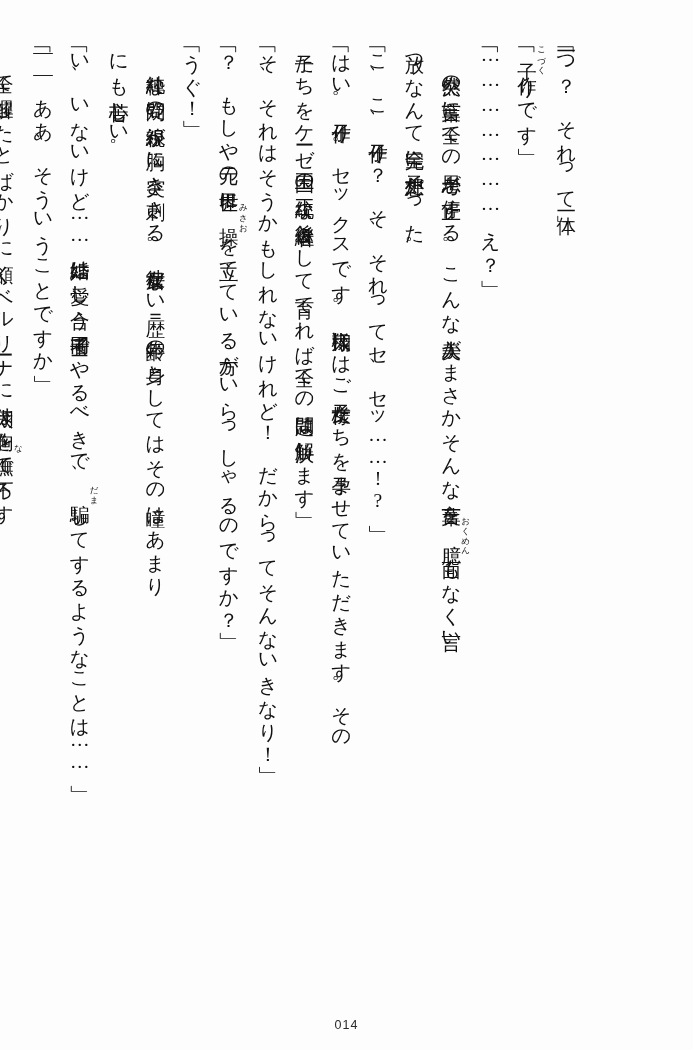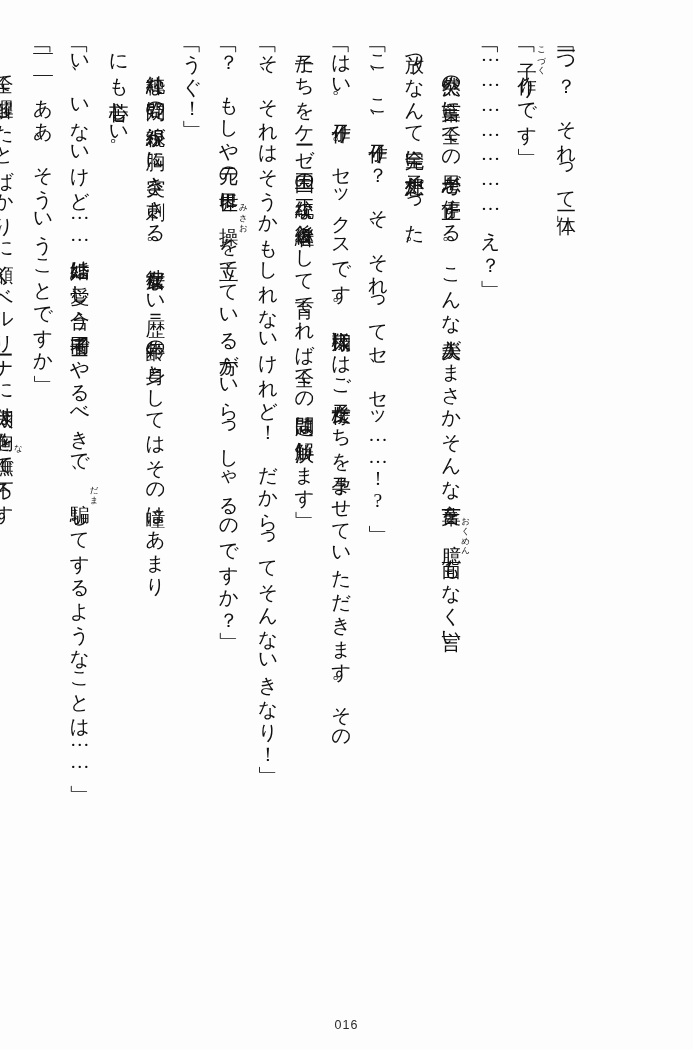--- a/index.html
+++ b/index.html
@@ -63,15 +63,15 @@
 </style>
 </head>
 <body>
 
 <div id="page">
 
   <div id="text-body">
     <span class="line">「一つ？　それって一体」</span><span class="line">「<ruby>子作<rt>こづく</rt></ruby>りです」</span><span class="line blank">「…………………え？」</span><span class="line">　突然の言葉に全ての思考が停止する。こんな美人がまさかそんな言葉を<ruby>臆<rt>おくめん</rt></ruby>面もなく言い</span><span class="line">放つなんて完全に予想外だった。</span><span class="line">「こ、こ、子作り？　そ、それってセ、セッ……!?」</span><span class="line">「はい。子作り。セックスです。翔太様にはご子女様たちを孕ませていただきます。その</span><span class="line">子たちをケーゼ王国の正統な後継者として育てれば全ての問題は解決します」</span><span class="line">「そ、それはそうかもしれないけれど！　だからってそんないきなり！」</span><span class="line">「？　もしや元の世界に<ruby>操<rt>みさお</rt></ruby>を立てている方がいらっしゃるのですか？」</span><span class="line">「うぐ！」</span><span class="line">　純粋な疑問の視線が胸に突き刺さる。彼女居ない歴＝年齢の身としてはその瞳はあまり</span><span class="line">にも心苦しい。</span><span class="line">「い、いないけど……結婚は愛し合う者同士でやるべきで、<ruby>騙<rt>だま</rt></ruby>してするようなことは……」</span><span class="line">「――ああ、そういうことですか」</span><span class="line">　全て理解したとばかりに頷くベルリーナに翔太は胸を<ruby>撫<rt>な</rt></ruby>で下ろす。</span>
   </div>
 
-  <div id="page-number">016</div>
+  <div id="page-number">014</div>
 
 </div>
 
 </body></html>

